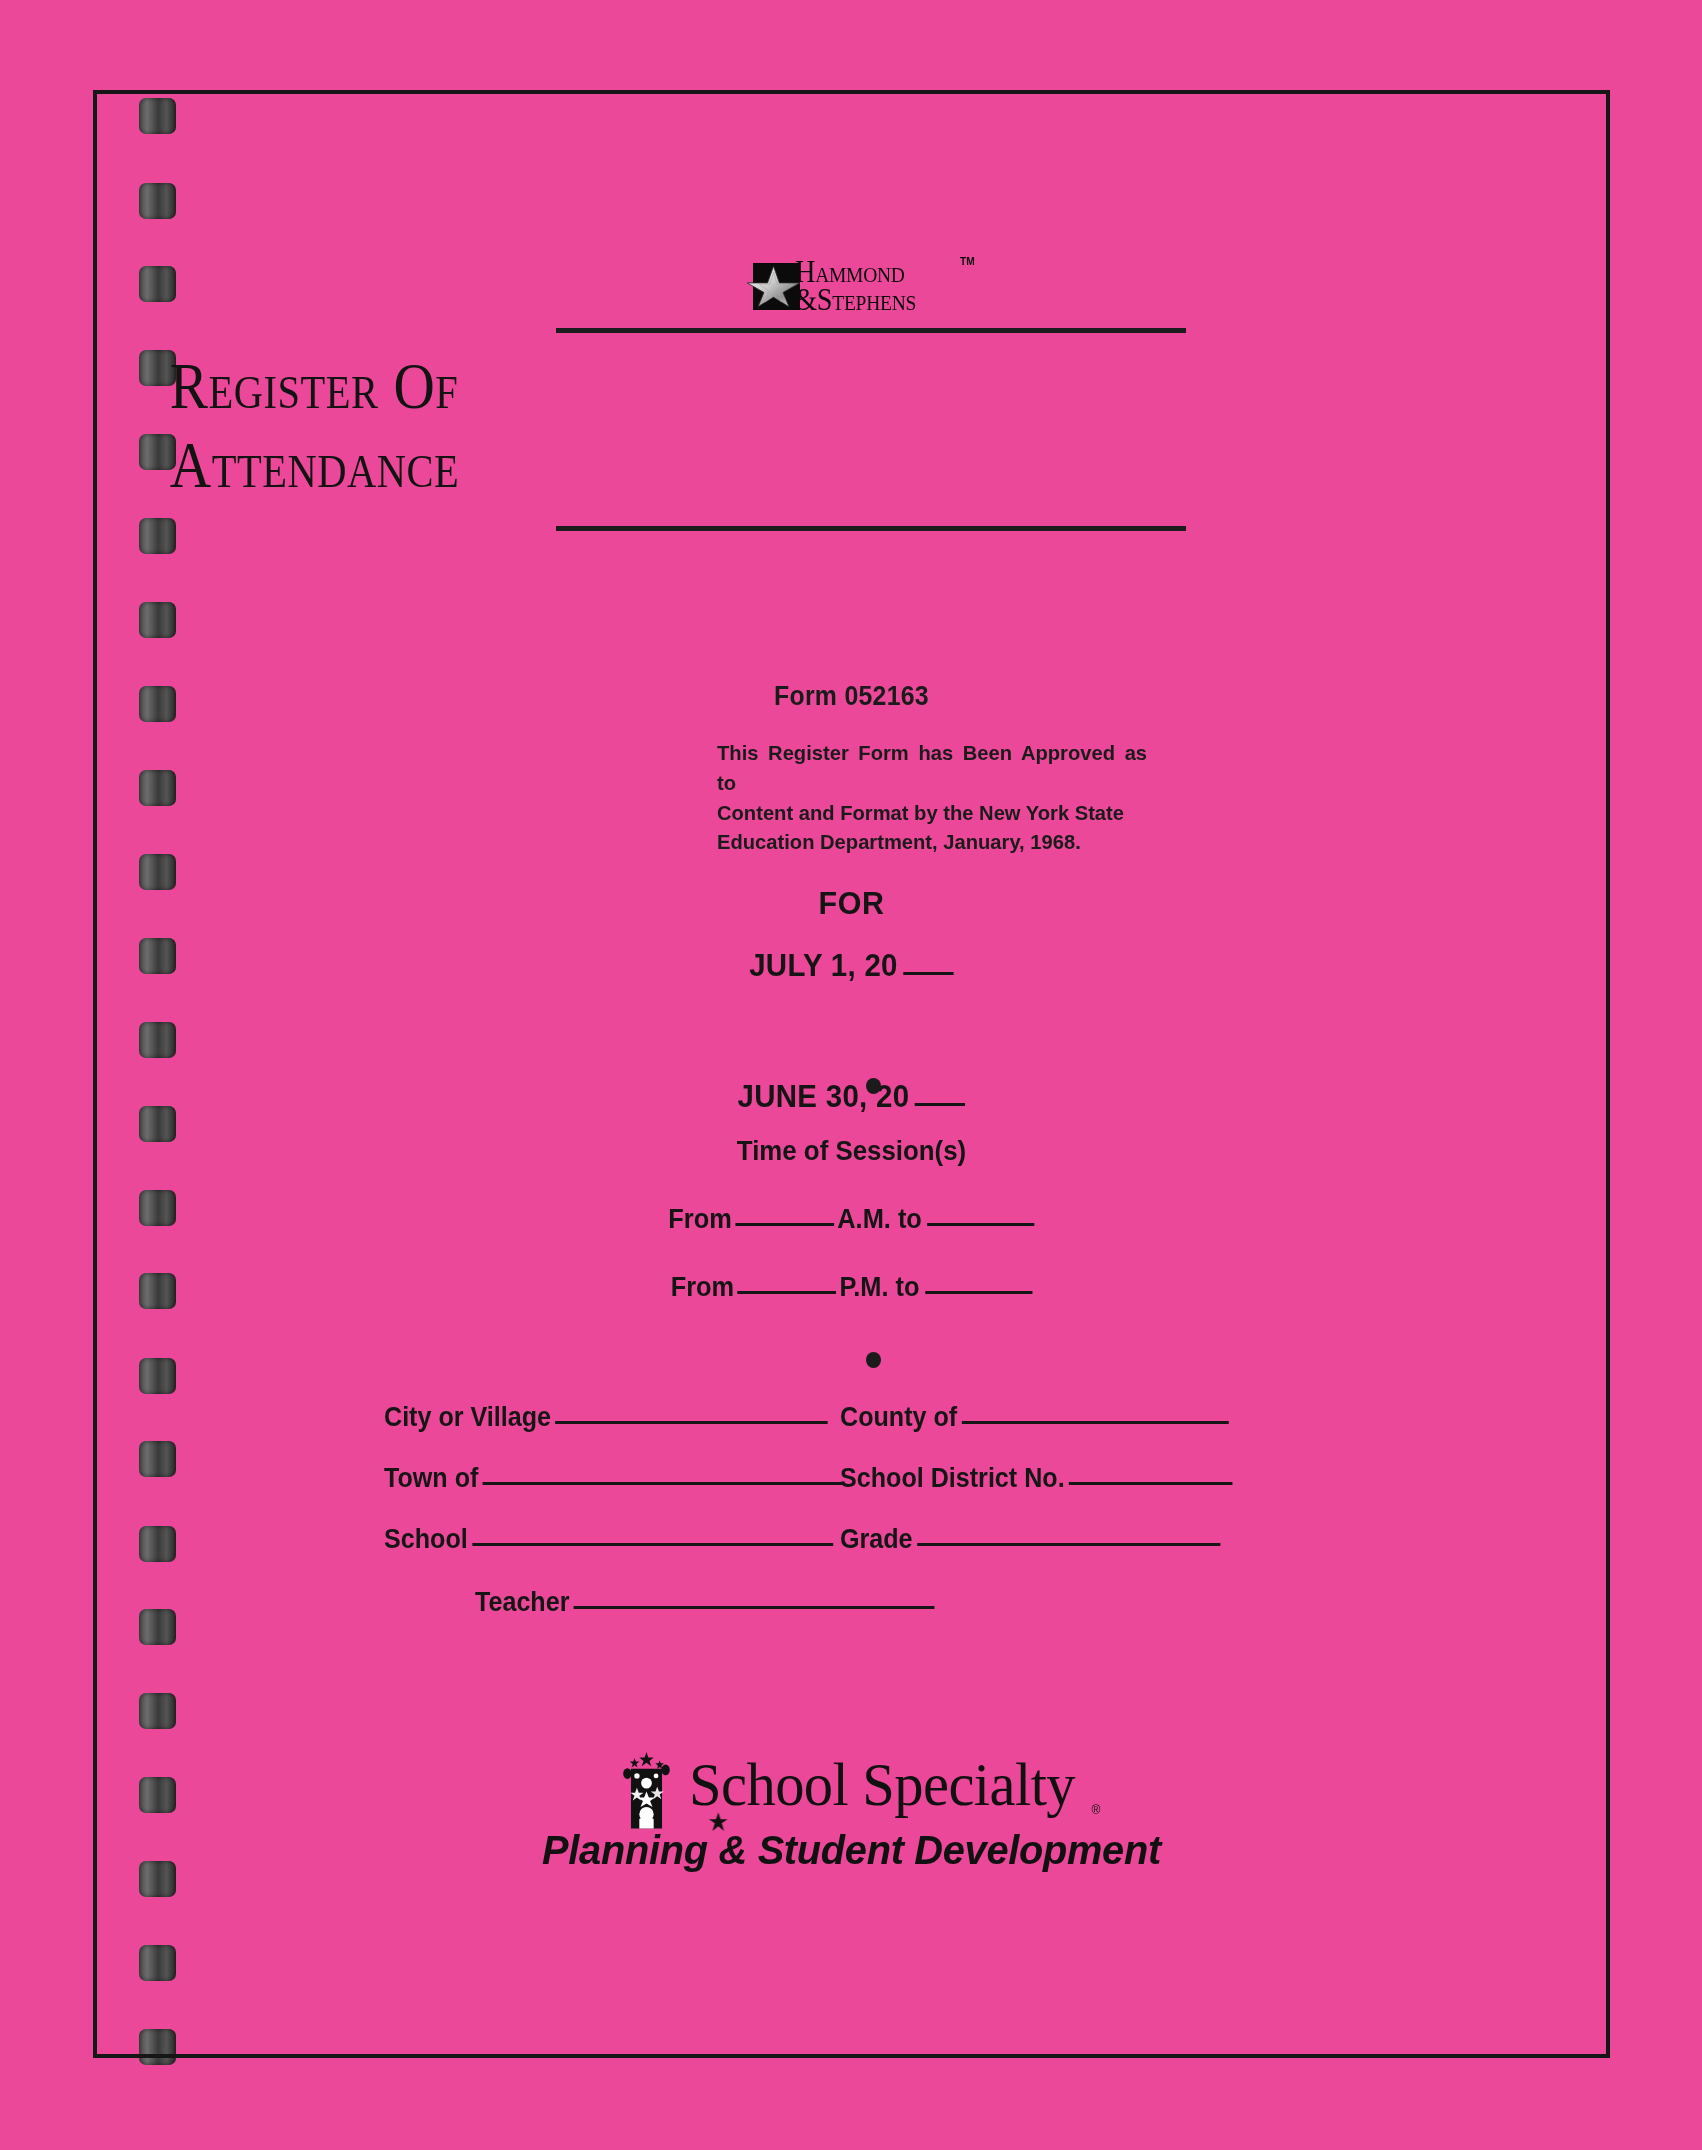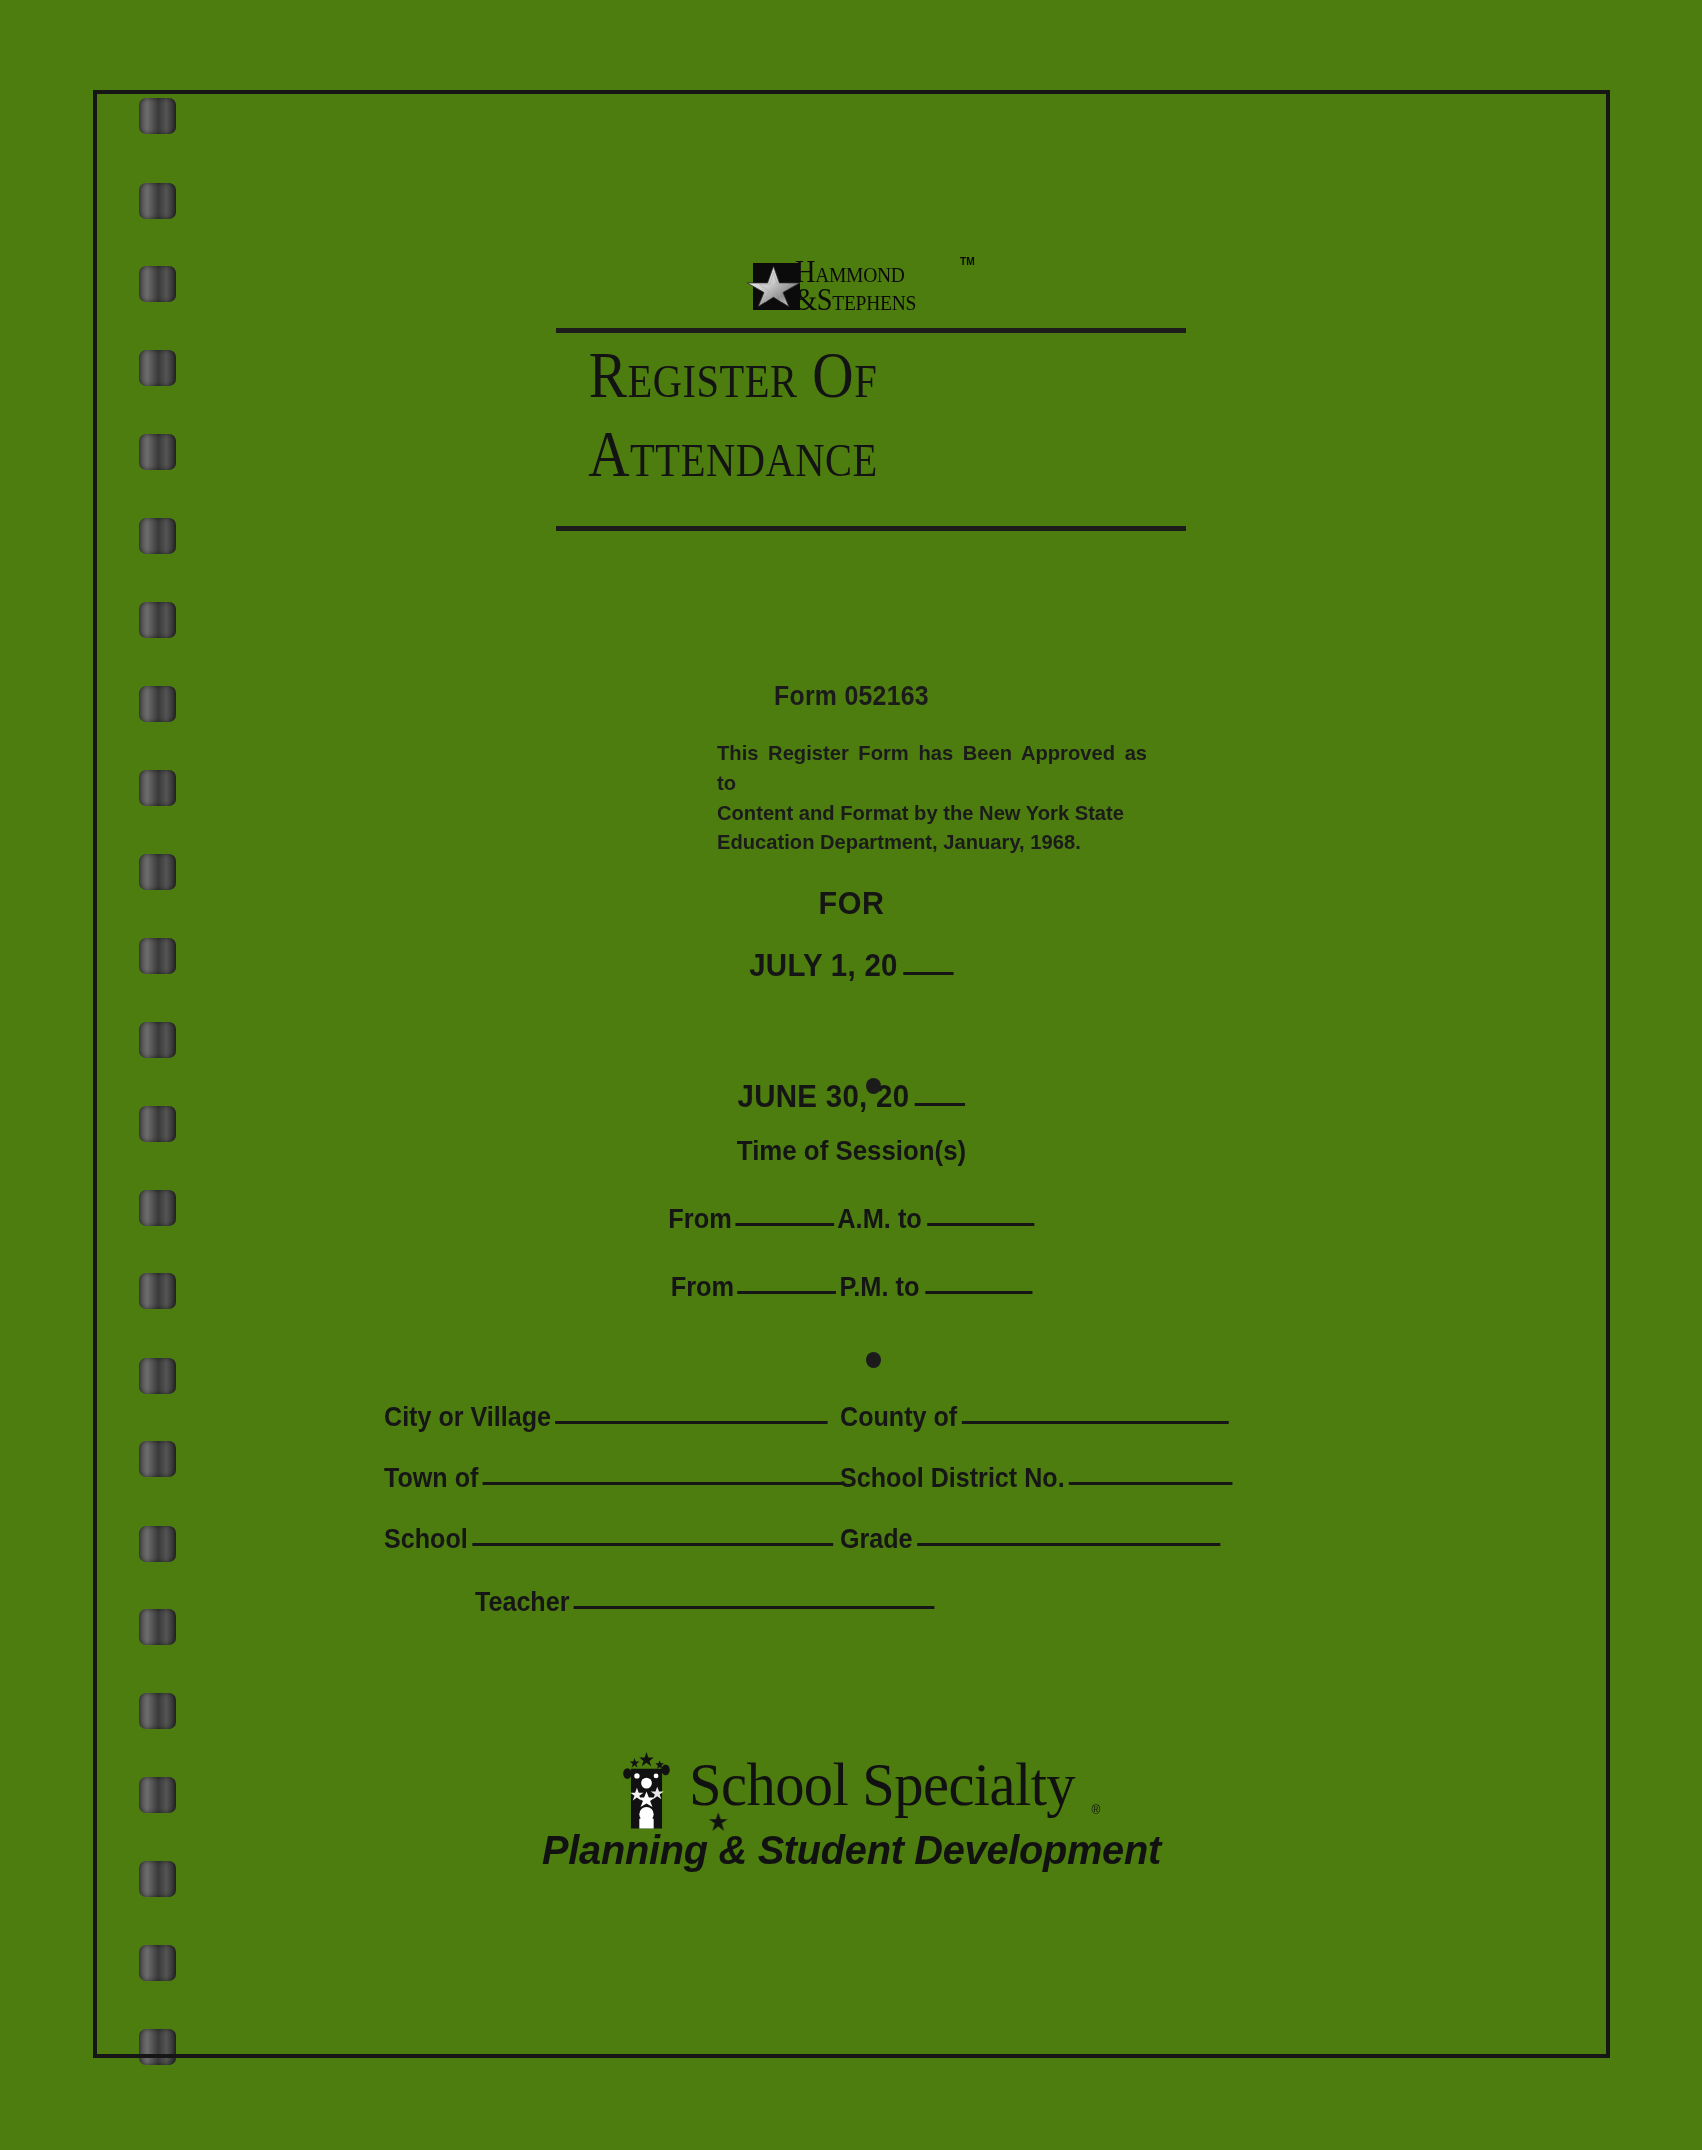--- a/index.html
+++ b/index.html
@@ -8,21 +8,21 @@
     background: #ffffff;
   }
   body {
     font-family: "Liberation Sans", sans-serif;
     -webkit-font-smoothing: antialiased;
   }
   #page {
     position: relative;
     width: 1703px;
     height: 2151px;
-    background: #4d7c0f;
+    background: #ec4899;
     overflow: hidden;
   }
 
   
   #binding {
     position: absolute;
     left: 0;
     top: 0;
     width: 197px;
     height: 2151px;
@@ -145,23 +145,22 @@
     height: 4.8px;
     background: #1c1c1c;
   }
   #rule-top { top: 238px; }
   #rule-bottom { top: 436px; }
 
   
   #title {
     position: absolute;
     left: 0;
-    top: 246px;
+    top: 257px;
     width: 1280px;
-    text-align: center;
   }
   #title .tline {
     font-family: "Liberation Serif", serif;
     font-variant: small-caps;
     font-weight: 400;
     color: #131313;
     font-size: 65px;
     line-height: 1.22;
     letter-spacing: 0.6px;
     transform: scaleX(0.88);

